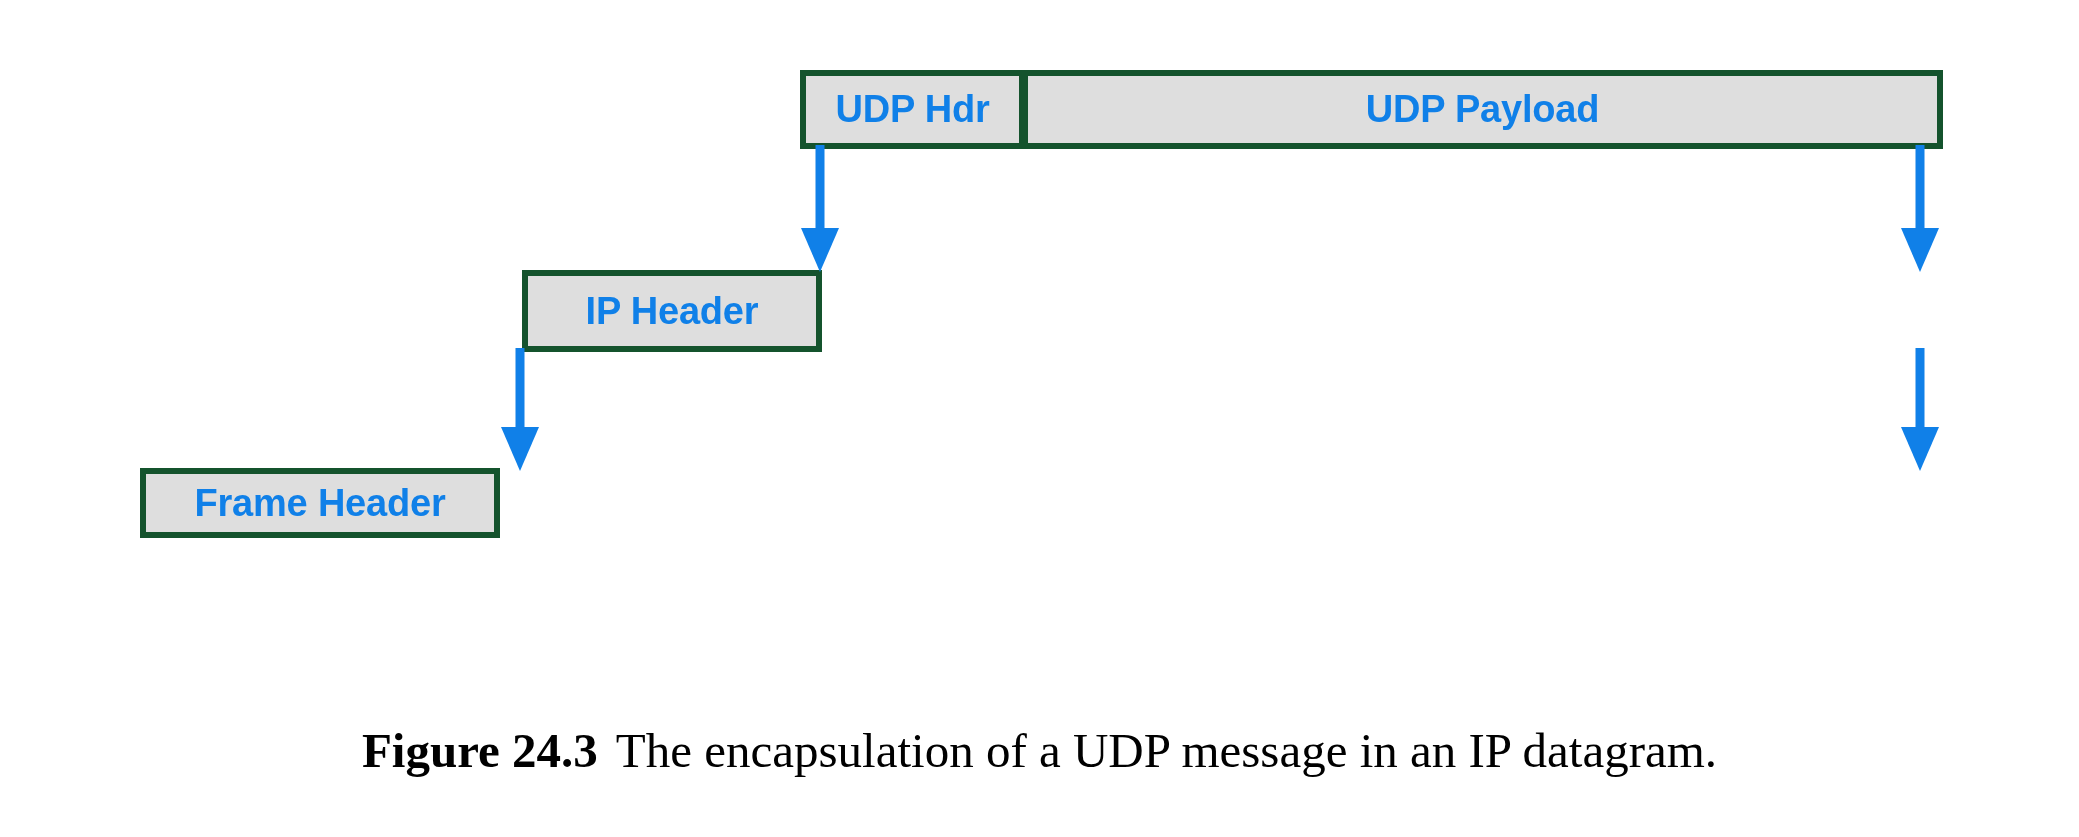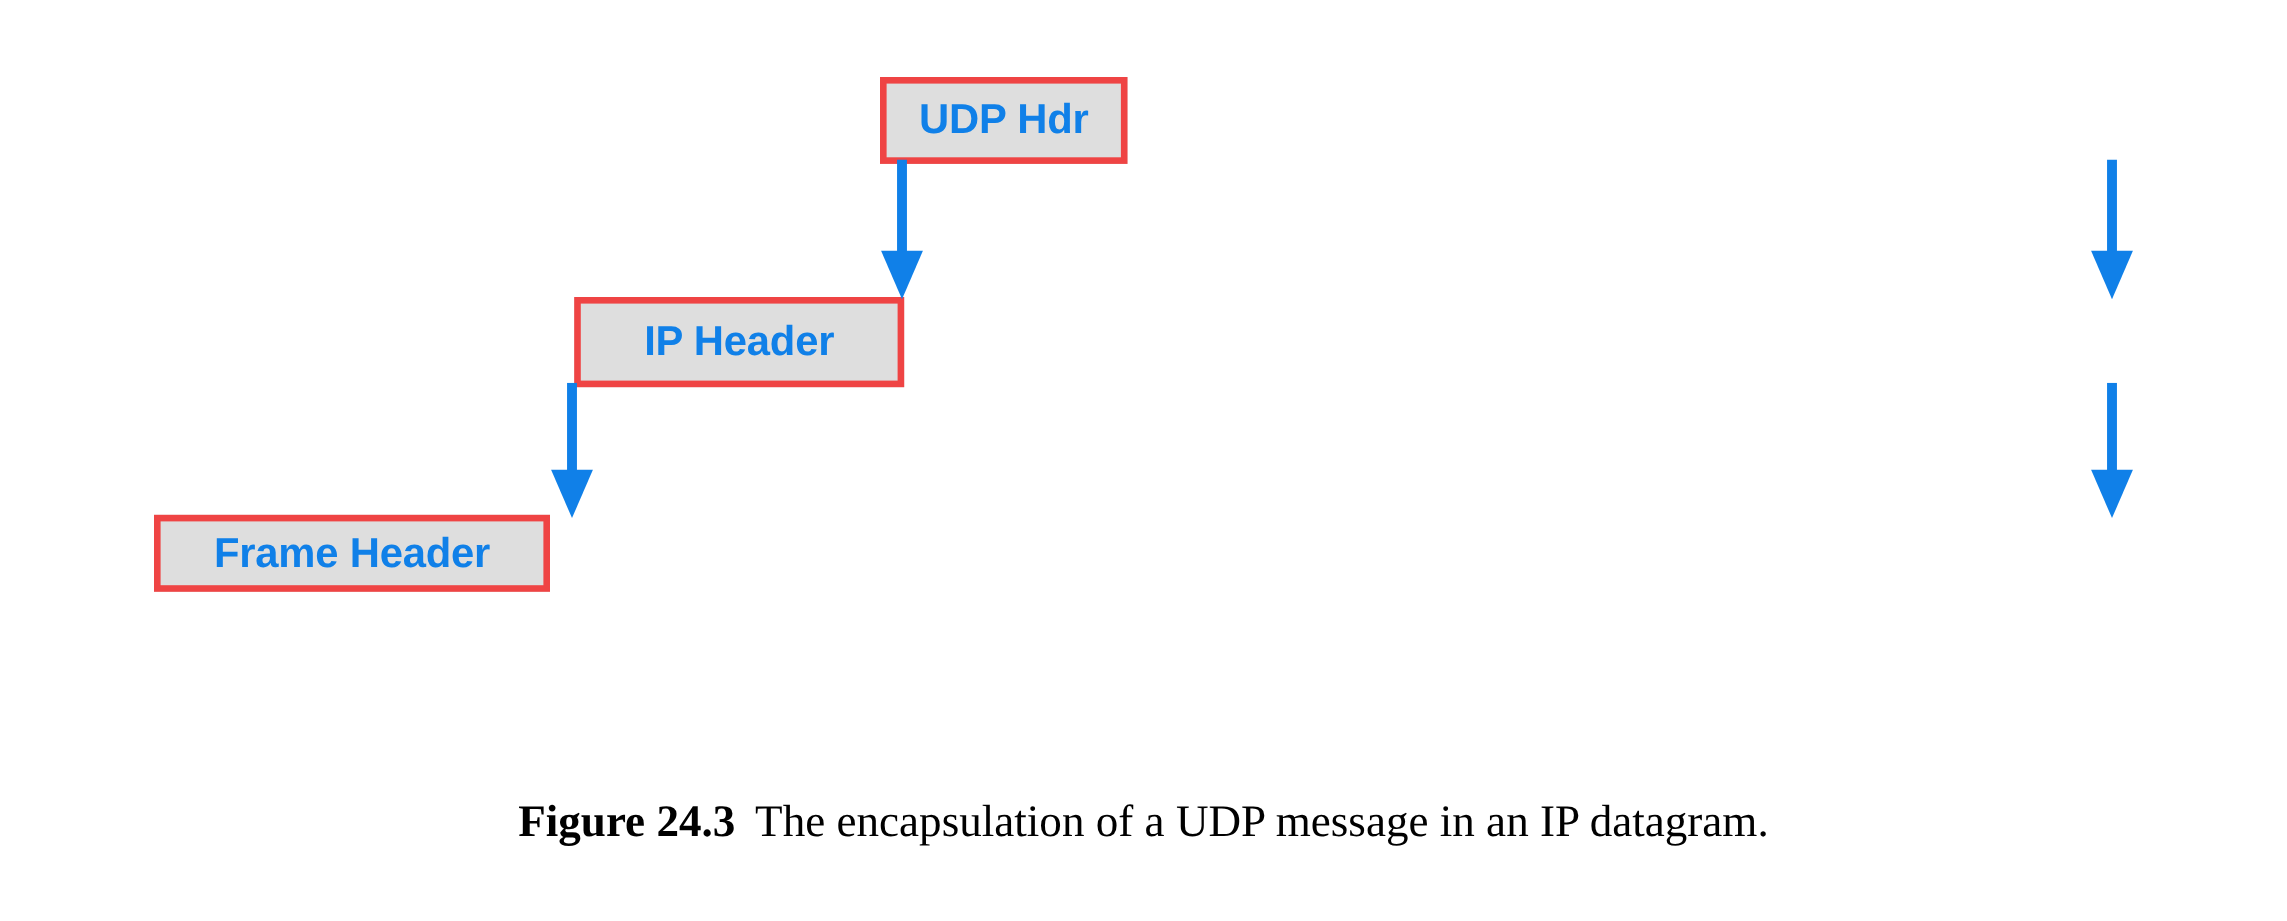--- a/index.html
+++ b/index.html
@@ -21,21 +21,21 @@
 
   
   .stack-row {
     position: absolute;
     display: flex;
     box-sizing: border-box;
   }
   .field-box {
     box-sizing: border-box;
     background: #dedede;
-    border: 6px solid #ef4444;
+    border: 6px solid #14532d;
     display: flex;
     align-items: center;
     justify-content: center;
     color: #1080e8;
     font-family: "Liberation Sans", sans-serif;
     font-weight: bold;
     letter-spacing: -0.2px;
     white-space: nowrap;
     text-align: right;
   }
@@ -88,39 +88,40 @@
   .arrow svg { display: block; }
 
   
   #caption {
     position: absolute;
     left: 0;
     top: 722px;
     width: 2079px;
     text-align: center;
     font-family: "Liberation Serif", serif;
-    font-size: 41px;
+    font-size: 49px;
     color: #000000;
     white-space: nowrap;
   }
   #caption .cap-label {
     font-weight: bold;
   }
   #caption .cap-gap {
     display: inline-block;
     width: 18px;
   }
 </style>
 </head>
 <body>
 
 <div id="figure-root">
 
   <div class="stack-row" id="row-udp">
     <div class="field-box hdr" id="udp-hdr">UDP Hdr</div>
+    <div class="field-box payload" id="udp-payload">UDP Payload</div>
   </div>
 
   <div class="stack-row" id="row-ip">
     <div class="field-box hdr" id="ip-hdr">IP Header</div>
   </div>
 
   <div class="stack-row" id="row-frame">
     <div class="field-box hdr" id="frame-hdr">Frame Header</div>
   </div>
 

